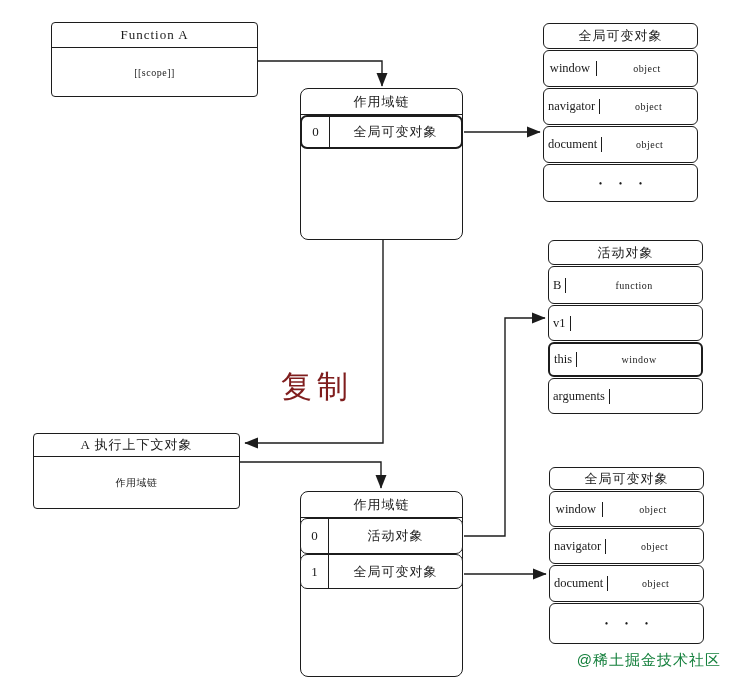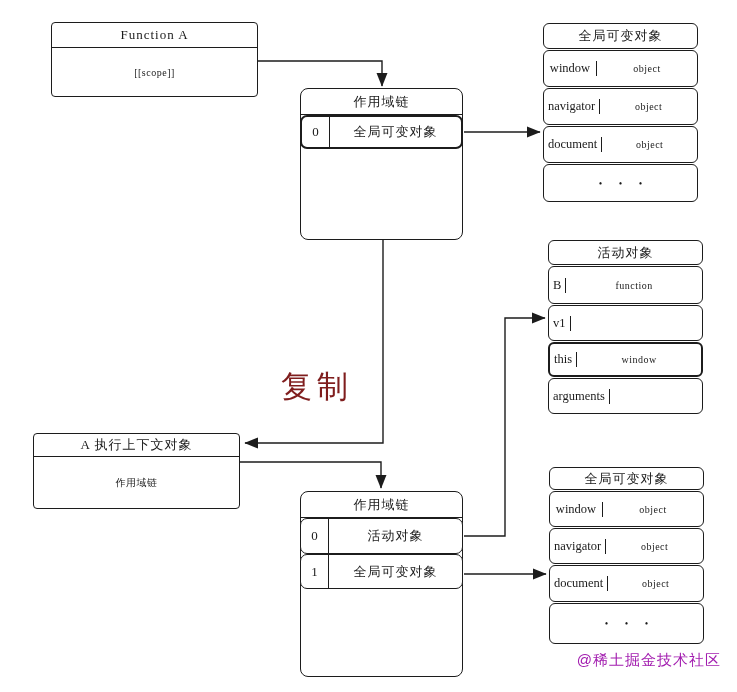--- a/index.html
+++ b/index.html
@@ -172,21 +172,21 @@
     font-size: 31px;
     letter-spacing: 5px;
     color: #7f1d1d;
   }
   .watermark {
     position: absolute;
     right: 16px;
     top: 651px;
     font-size: 15px;
     letter-spacing: 1px;
-    color: #a21caf;
+    color: #15803d;
     font-family: "Liberation Sans", "DejaVu Sans", sans-serif;
   }
 
   
   .h34 { height: 34px; }
   .h35 { height: 35px; }
   .h36 { height: 36px; }
   .h37 { height: 37px; }
   .h38 { height: 38px; }
   .h41 { height: 41px; }

